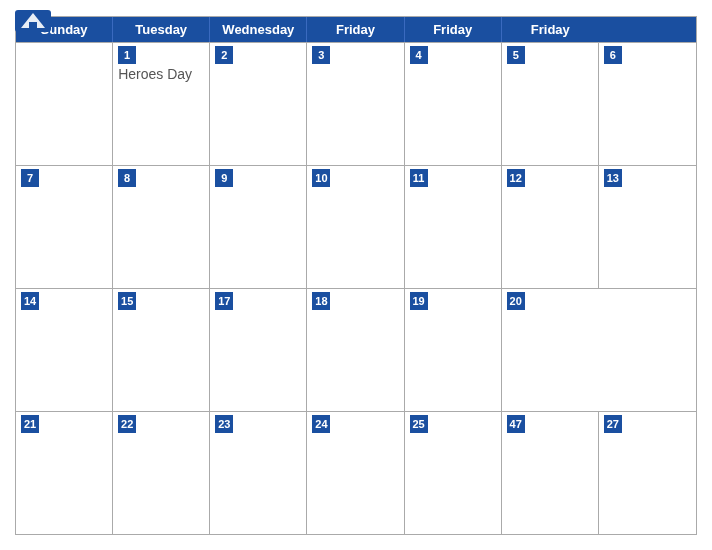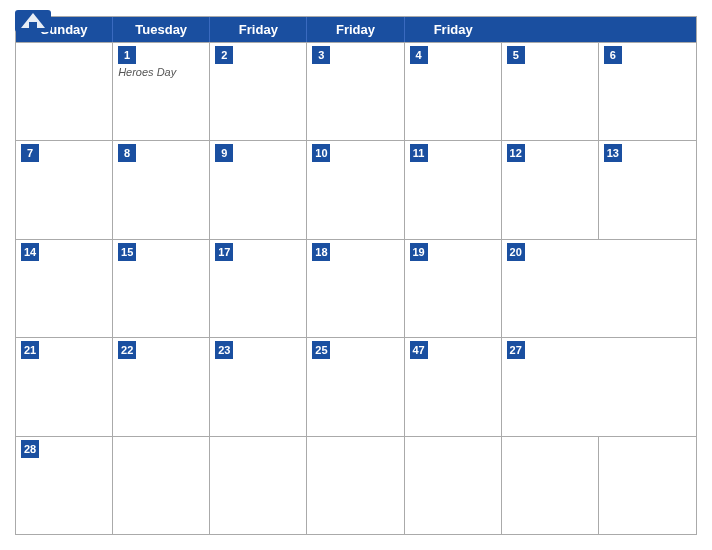--- a/index.html
+++ b/index.html
@@ -118,24 +118,23 @@
       align-items: center;
       justify-content: center;
       border-radius: 0;
       margin-bottom: 2px;
       flex-shrink: 0;
     }
     .day-cell.empty .day-number {
       visibility: hidden;
     }
     .holiday-label {
-      font-size: 11px;
+      font-size: 14px;
       color: #555;
       line-height: 1.2;
-      font-style: italic;
     }
   </style>
 </head>
 <body>
 
 <div class="calendar-container">
   <div class="header">
     <div class="logo">
       <svg class="logo-icon" viewBox="0 0 36 22">
         <rect width="36" height="22" fill="#1a4fa0" rx="3"></rect>
@@ -146,20 +145,21 @@
       <span class="logo-blue"></span>
     </div>
     <div class="title"></div>
     <div class="country-label"></div>
   </div>
 
   <div class="calendar-grid">
     <div class="day-headers">
     <div class="day-header">Sunday</div>
         <div class="day-header">Tuesday</div>
+        <div class="day-header">Wednesday</div>
         <div class="day-header">Friday</div>
         <div class="day-header">Friday</div>
         <div class="day-header">Friday</div>
       </div>
     <div class="weeks">
     <div class="week-row">
           <div class="day-cell empty">
             <div class="day-number"></div>
           </div>
           <div class="day-cell">
@@ -229,47 +229,27 @@
           <div class="day-cell">
             <div class="day-number">21</div>
           </div>
           <div class="day-cell">
             <div class="day-number">22</div>
           </div>
           <div class="day-cell">
             <div class="day-number">23</div>
           </div>
           <div class="day-cell">
+            <div class="day-number">24</div>
+          </div>
+          <div class="day-cell">
             <div class="day-number">25</div>
           </div>
           <div class="day-cell">
             <div class="day-number">47</div>
           </div>
           <div class="day-cell">
             <div class="day-number">27</div>
-          </div>
-        </div>
-        <div class="week-row">
-          <div class="day-cell">
-            <div class="day-number">28</div>
-          </div>
-          <div class="day-cell empty">
-            <div class="day-number"></div>
-          </div>
-          <div class="day-cell empty">
-            <div class="day-number"></div>
-          </div>
-          <div class="day-cell empty">
-            <div class="day-number"></div>
-          </div>
-          <div class="day-cell empty">
-            <div class="day-number"></div>
-          </div>
-          <div class="day-cell empty">
-            <div class="day-number"></div>
-          </div>
-          <div class="day-cell empty">
-            <div class="day-number"></div>
           </div>
         </div>
       </div>
   </div>
 </div>
 
 </body></html>

